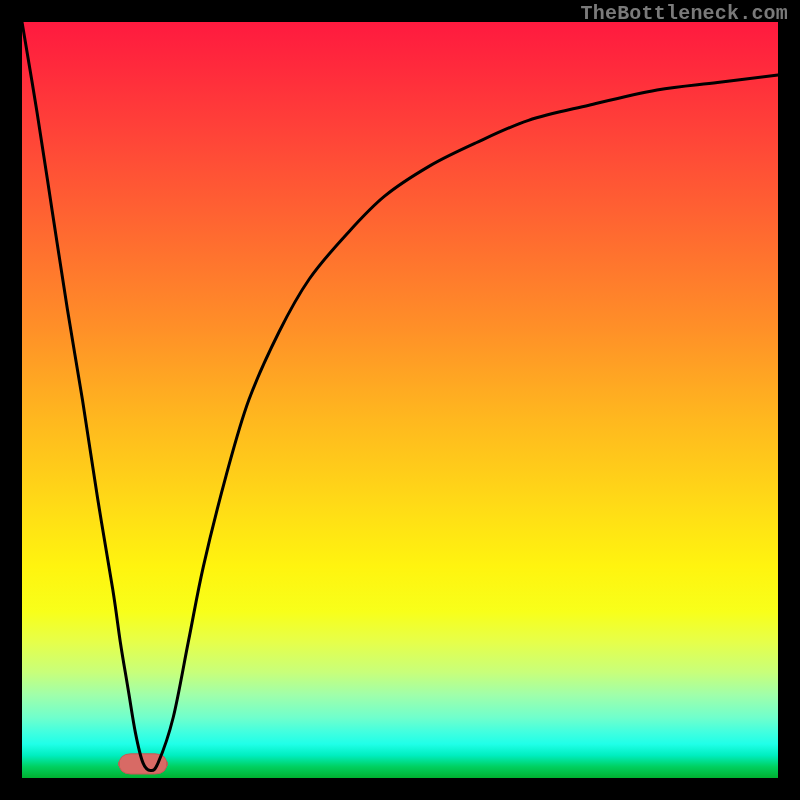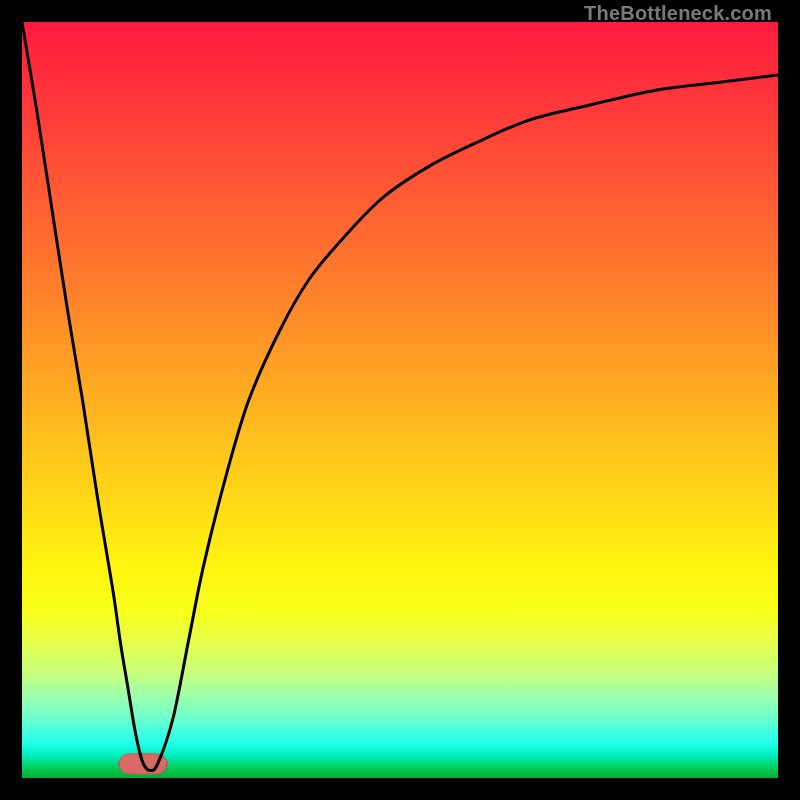--- a/index.html
+++ b/index.html
@@ -41,22 +41,22 @@
       #40ffe0 94%,
       #20ffe8 95.5%,
       #00eec0 97%,
       #00d060 98.5%,
       #00b030 100%
     );
   }
   .watermark {
     position: absolute;
     top: 2px;
-    right: 28px;
-    font-family: Liberation Sans, sans-serif;
+    right: 12px;
+    font-family: Liberation Mono, monospace;
     font-size: 20px;
     font-weight: 600;
     color: #7a7a7a;
     letter-spacing: 0.2px;
     user-select: none;
   }
   svg.curve {
     position: absolute;
     left: 0;
     top: 0;

